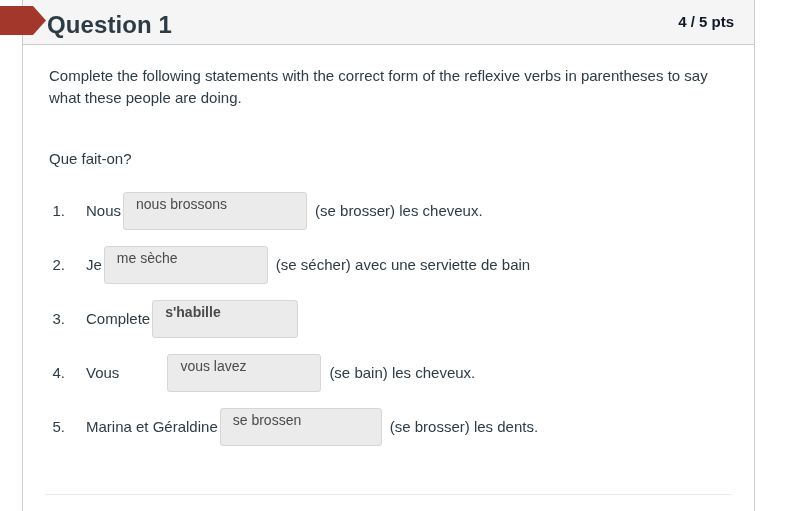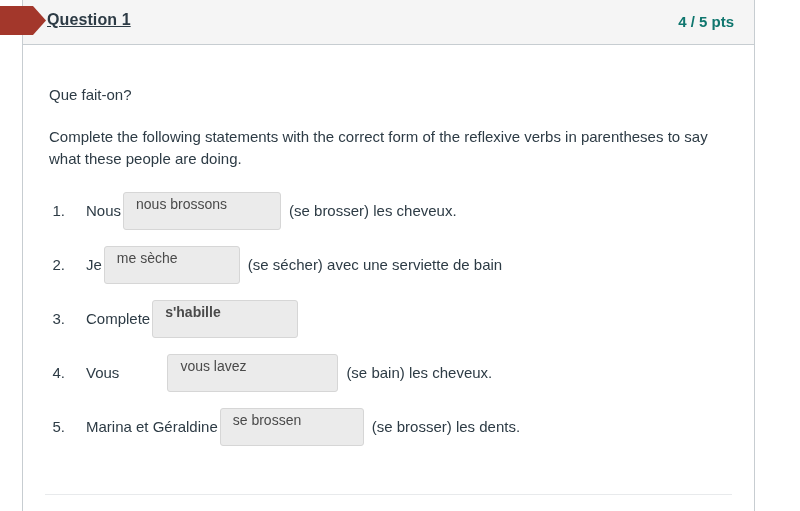--- a/index.html
+++ b/index.html
@@ -48,33 +48,32 @@
     right: 0;
     height: 45px;
     background: #f5f5f5;
     border-bottom: 1px solid #c7cdd1;
     box-sizing: border-box;
   }
   .question-name {
     position: absolute;
     left: 24px;
     top: 11px;
-    font-size: 16px;
+    font-size: 24px;
     font-weight: bold;
     color: #2d3b45;
     letter-spacing: 0.1px;
-    text-decoration: underline;
   }
   .question-points {
     position: absolute;
     right: 20px;
     top: 13px;
     font-size: 15px;
     font-weight: bold;
-    color: #0f766e;
+    color: #0f172a;
   }
 
   
   .question-body {
     position: absolute;
     left: 0;
     top: 45px;
     right: 0;
     bottom: 0;
     padding: 0 26px;
@@ -161,51 +160,51 @@
 <body>
 
 <div class="question-card">
 
   <div class="question-header">
     <div class="question-name">Question 1</div>
     <div class="question-points">4 / 5 pts</div>
   </div>
 
   <div class="question-body">
+    <div class="prompt-line prompt-long">Complete the following statements with the correct form of the reflexive verbs in parentheses to say what these people are doing.</div>
     <div class="prompt-line prompt-short">Que fait-on?</div>
-    <div class="prompt-line prompt-long">Complete the following statements with the correct form of the reflexive verbs in parentheses to say what these people are doing.</div>
 
     <ol class="answer-list" id="answer-list">
         <li class="answer-item">
           <span class="item-number">1.</span>
           <span class="item-pre">Nous</span>
-          <span class="answer-blank" style="width: 158px;"><span class="answer-blank-text">nous brossons</span></span>
+          <span class="answer-blank" style="width: 184px;"><span class="answer-blank-text">nous brossons</span></span>
           <span class="item-post">(se brosser) les cheveux.</span>
         </li>
         <li class="answer-item">
           <span class="item-number">2.</span>
           <span class="item-pre">Je</span>
-          <span class="answer-blank" style="width: 136px;"><span class="answer-blank-text">me sèche</span></span>
+          <span class="answer-blank" style="width: 164px;"><span class="answer-blank-text">me sèche</span></span>
           <span class="item-post">(se sécher) avec une serviette de bain</span>
         </li>
         <li class="answer-item">
           <span class="item-number">3.</span>
           <span class="item-pre">Complete</span>
           <span class="answer-blank" style="width: 146px; font-weight: bold;"><span class="answer-blank-text">s'habille</span></span>
         </li>
         <li class="answer-item">
           <span class="item-number">4.</span>
           <span class="item-pre">Vous</span>
-          <span class="answer-blank" style="width: 171px; margin-left: 48px;"><span class="answer-blank-text">vous lavez</span></span>
+          <span class="answer-blank" style="width: 154px; margin-left: 48px;"><span class="answer-blank-text">vous lavez</span></span>
           <span class="item-post">(se bain) les cheveux.</span>
         </li>
         <li class="answer-item">
           <span class="item-number">5.</span>
           <span class="item-pre">Marina et Géraldine</span>
-          <span class="answer-blank" style="width: 144px;"><span class="answer-blank-text">se brossen</span></span>
+          <span class="answer-blank" style="width: 162px;"><span class="answer-blank-text">se brossen</span></span>
           <span class="item-post">(se brosser) les dents.</span>
         </li>
       </ol>
   </div>
 
   <div class="footer-divider"></div>
 </div>
 
 <div class="flag-marker">
   <svg width="46" height="29" viewBox="0 0 46 29" xmlns="http://www.w3.org/2000/svg">

